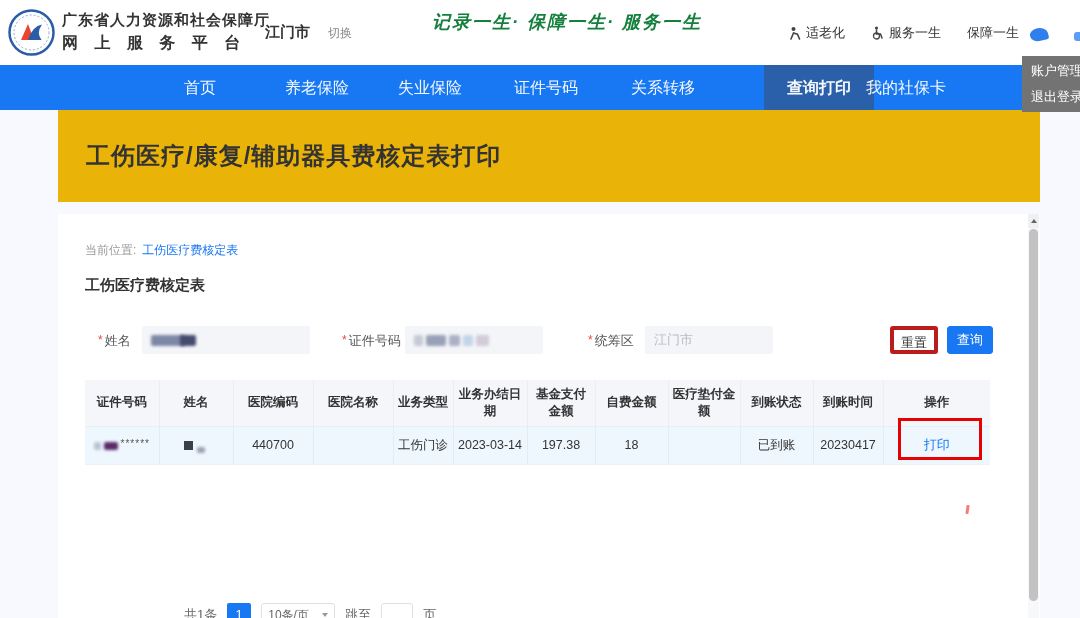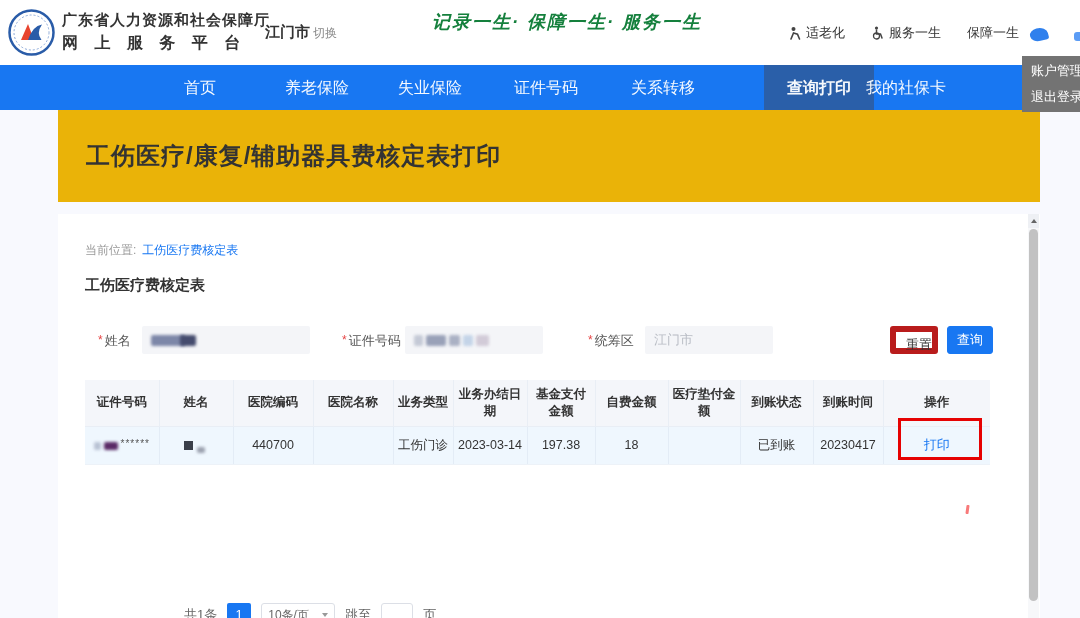--- a/index.html
+++ b/index.html
@@ -7,21 +7,21 @@
   body { font-family:"Liberation Sans","DejaVu Sans",sans-serif; background:#f8f9fe; position:relative; color:#333; }
 
   
   .site-header { position:absolute; top:0; left:0; width:1080px; height:65px; background:#fff; z-index:3; }
   .logo { position:absolute; left:8px; top:9px; width:47px; height:47px; }
   .org-block { position:absolute; left:62px; top:11px; }
   .org-name { font-size:15px; font-weight:bold; color:#333; letter-spacing:1px; }
   .platform-name { font-size:16px; font-weight:bold; color:#333; letter-spacing:6px; margin-top:3px; }
   .city-block { position:absolute; left:265px; top:23px; }
   .city-name { font-size:15px; font-weight:bold; color:#333; }
-  .switch-label { font-size:12px; color:#888; margin-left:3px; cursor:pointer; }
+  .switch-label { font-size:12px; color:#888; margin-left:18px; cursor:pointer; }
   .slogan { position:absolute; left:432px; top:10px; font-size:18px; font-style:italic; font-weight:bold; color:#15803d; letter-spacing:2px; }
   .quick-links { position:absolute; left:788px; top:24px; display:flex; align-items:center; gap:26px; font-size:13px; color:#333; }
   .quick-links .ql-item { display:flex; align-items:center; gap:4px; cursor:pointer; }
   .mascot { position:absolute; left:1030px; top:28px; width:18px; height:13px; background:#2f80ed; border-radius:70% 90% 20% 80%; transform:rotate(-14deg); cursor:pointer; }
   .edge-sliver { position:absolute; left:1074px; top:32px; width:6px; height:9px; background:#5b9cf5; border-radius:3px 0 0 3px; }
 
   
   .user-menu { position:absolute; left:1022px; top:56px; width:58px; background:#737373; z-index:20; padding:2px 0; }
   .user-menu .um-item { height:26px; line-height:26px; padding-left:9px; font-size:13px; color:#fff; white-space:nowrap; overflow:hidden; cursor:pointer; }
 
@@ -42,21 +42,21 @@
   .breadcrumb { position:absolute; left:27px; top:28px; font-size:12px; color:#999; }
   .breadcrumb .crumb-link { color:#1877f2; margin-left:6px; cursor:pointer; text-decoration:none; }
   .section-title { position:absolute; left:27px; top:62px; font-size:15px; font-weight:bold; color:#333; }
 
   
   .q-label { position:absolute; top:118px; font-size:13px; color:#555; }
   .req { color:#e64545; margin-right:2px; font-size:12px; vertical-align:1px; }
   .q-input { position:absolute; top:112px; height:28px; background:#f4f5f8; border-radius:2px; display:flex; align-items:center; padding-left:9px; }
   .q-input.disabled { color:#b8bcc4; font-size:13px; }
   .btn { position:absolute; top:112px; height:28px; border-radius:3px; font-size:13px; text-align:center; line-height:26px; cursor:pointer; }
-  .btn-reset { left:832px; width:48px; background:#fff; border:6px solid #b91c1c; color:#333;text-align:right; }
+  .btn-reset { left:832px; width:48px; background:#fff; border:4px solid #b91c1c; color:#333; }
   .btn-search { left:889px; width:46px; background:#1877f2; border:1px solid #1877f2; color:#fff; }
 
   
   .blob { display:inline-block; height:11px; border-radius:2px; filter:blur(1.6px); margin-right:3px; vertical-align:middle; }
 
   
   .result-table { position:absolute; left:27px; top:166px; width:905px; border-collapse:collapse; table-layout:fixed; }
   .result-table th { background:#f4f6fa; font-size:12.5px; font-weight:bold; color:#333; text-align:center; padding:6px 3px; line-height:1.35; border-right:1px solid #e9eef5; border-bottom:1px solid #e9eef5; }
   .result-table th:last-child { border-right:none; }
   .result-table td { background:#eff7fe; font-size:12.5px; color:#333; text-align:center; height:38px; border-right:1px solid #e3ecf6; border-bottom:1px solid #edf2f8; }

